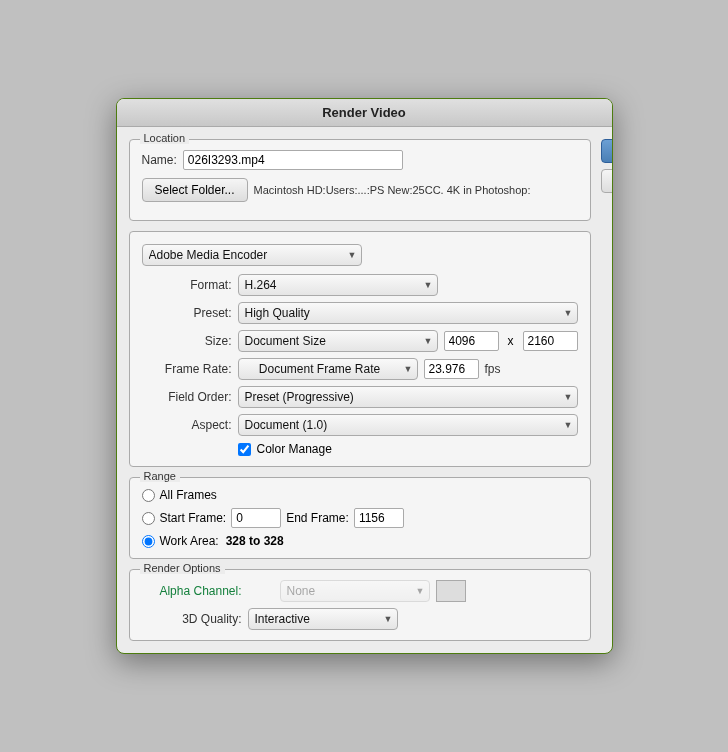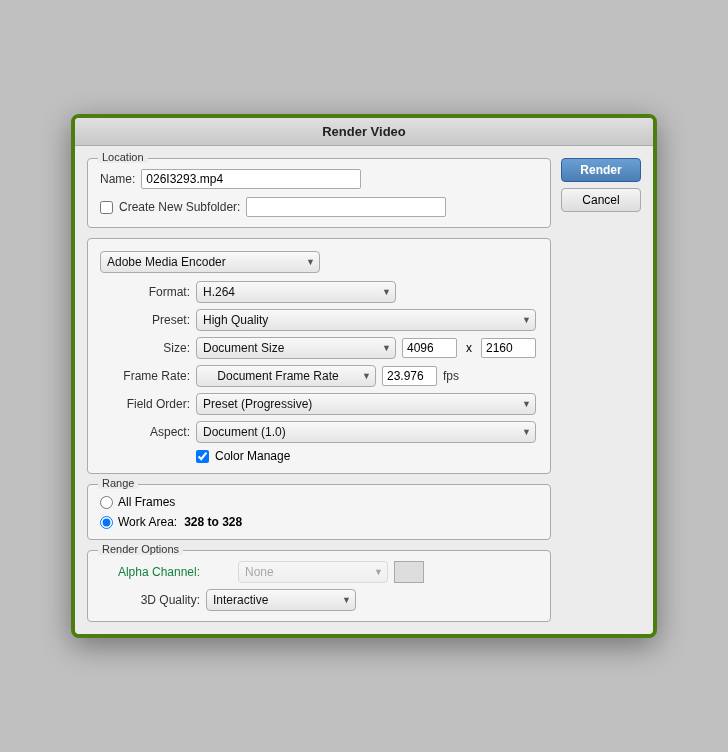--- a/index.html
+++ b/index.html
@@ -8,24 +8,24 @@
       font-family: -apple-system, 'Lucida Grande', Arial, sans-serif;
       font-size: 12px;
       display: flex;
       justify-content: center;
       align-items: center;
       width: 728px;
       height: 752px;
     }
     .dialog {
       background: #ececec;
-      border: 4px solid #4d7c0f;
+      border: 1px solid #4d7c0f;
       border-radius: 8px;
       box-shadow: 0 8px 30px rgba(0,0,0,0.4);
-      width: 586px;
+      width: 497px;
       padding: 0;
       overflow: hidden;
     }
     .title-bar {
       background: linear-gradient(to bottom, #e0e0e0, #c8c8c8);
       border-bottom: 1px solid #aaa;
       text-align: center;
       padding: 6px 0;
       font-size: 13px;
       font-weight: bold;
@@ -201,24 +201,23 @@
   </div>
   <div class="dialog-body">
     <div class="main-content">
 
       <div class="section-box">
         <span class="section-label">Location</span>
         <div class="location-name-row">
           <span class="form-label">Name:</span>
           <input type="text" style="width: 220px;" value="026I3293.mp4">
         </div>
-        <div class="location-subfolder-row">
-          <input type="checkbox" style="">
-          <span class="form-label">Create New Subfolder:</span>
-          <input type="text" class="subfolder-input" value="" style="">
+        <div class="location-folder-row">
+          <button class="btn">Select Folder...</button>
+          <span class="path-text">Macintosh HD:Users:...:PS New:25CC. 4K in Photoshop:</span>
         </div>
       </div>
 
       <div class="section-box" style="padding-top:12px;">
         <div class="encoder-row">
           <div class="select-wrapper">
             <select style="width:220px;">
               <option>Adobe Media Encoder</option>
             </select>
             <span class="select-arrow">▼</span>
@@ -294,20 +293,27 @@
           <input type="checkbox" checked="" style="">
           <span>Color Manage</span>
         </div>
       </div>
 
       <div class="section-box">
         <span class="section-label">Range</span>
         <div class="radio-row">
           <input type="radio" name="range" style="">
           <span>All Frames</span>
+        </div>
+        <div class="radio-row">
+          <input type="radio" name="range" style="">
+          <span>Start Frame:</span>
+          <input type="text" style="width: 50px;" value="0">
+          <span>End Frame:</span>
+          <input type="text" style="width: 50px;" value="1156">
         </div>
         <div class="radio-row">
           <input type="radio" name="range" checked="" style="">
           <span>Work Area:</span>
           <span style="margin-left:2px;font-weight:bold;">328 to 328</span>
         </div>
       </div>
 
       <div class="section-box">
         <span class="section-label">Render Options</span>

